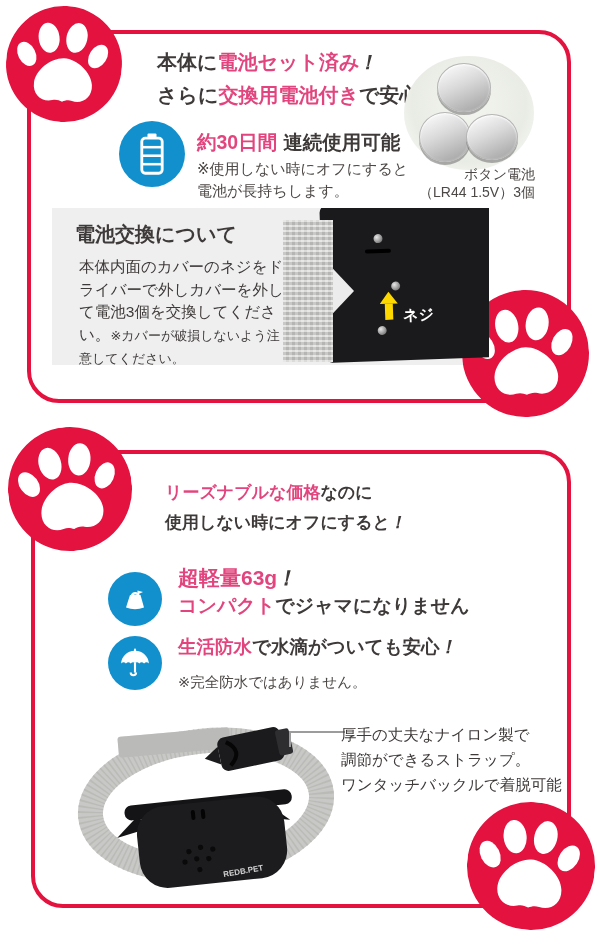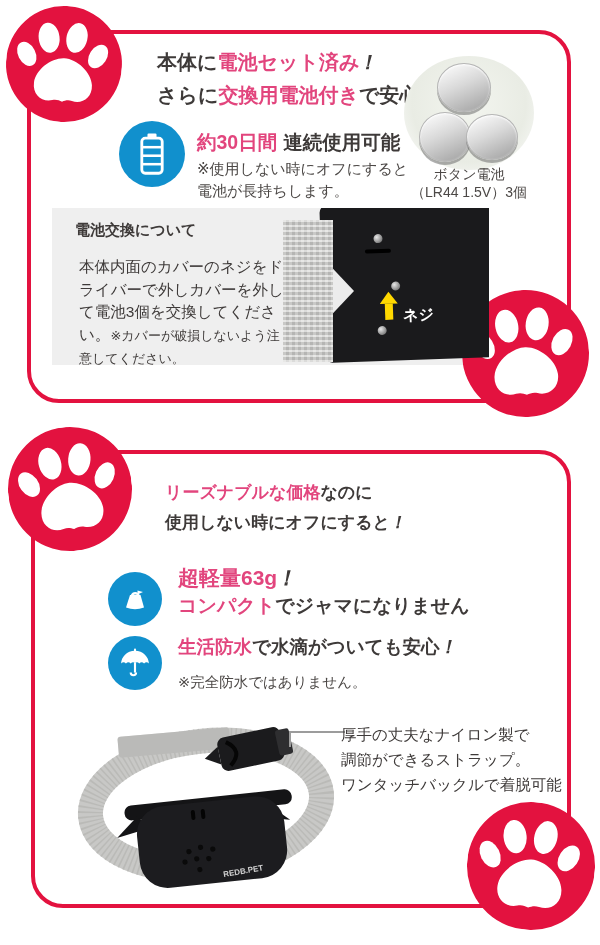--- a/index.html
+++ b/index.html
@@ -29,25 +29,25 @@
   #usage-note{position:absolute;left:166px;top:124px;font-size:15px;line-height:22px;color:var(--sub);}
 
   #batteries-photo{position:absolute;left:373px;top:22px;width:130px;height:114px;border-radius:50%;
       background:radial-gradient(ellipse at 50% 42%, #f3f5ef 0%, #e9ece4 62%, #ffffff 100%);}
   .cell{position:absolute;border-radius:50%;
       background:linear-gradient(155deg,#f8f8f8 10%,#d9d9d9 45%,#9e9e9e 100%);
       box-shadow:0 3px 0 rgba(110,110,110,.55), inset 0 1px 2px #ffffff;border:1px solid #b5b5b5;}
   #cell-top{left:33px;top:7px;width:52px;height:47px;}
   #cell-left{left:15px;top:56px;width:50px;height:48px;}
   #cell-right{left:62px;top:58px;width:50px;height:44px;}
-  #batteries-caption{position:absolute;left:372px;top:131px;width:132px;text-align:center;
+  #batteries-caption{position:absolute;left:372px;top:131px;width:132px;text-align:right;
       font-size:14px;line-height:18px;color:var(--sub);}
 
   #replace-box{position:absolute;left:21px;top:174px;width:437px;height:157px;background:var(--box_bg);overflow:hidden;}
-  #replace-title{position:absolute;left:23px;top:13px;font-size:15px;font-weight:700;color:var(--dark);}
+  #replace-title{position:absolute;left:23px;top:13px;font-size:20px;font-weight:700;color:var(--dark);}
   #replace-body{position:absolute;left:23px;top:44px;width:208px;margin:4px;
       font-size:15.5px;line-height:22.5px;color:var(--dark);}
   #replace-body .small{font-size:13px;}
   #strap1{position:absolute;left:231px;top:12px;width:50px;height:142px;z-index:3;
       background:
         repeating-linear-gradient(0deg, rgba(255,255,255,.4) 0 2px, rgba(0,0,0,.07) 2px 5px),
         repeating-linear-gradient(90deg,#d8d8d6 0 3px,#c3c3c1 3px 6px);}
   #notch{position:absolute;left:268px;top:47px;width:0;height:0;z-index:2;
       border-top:36px solid transparent;border-bottom:36px solid transparent;border-left:34px solid #ececec;}
   #device1{position:absolute;left:270px;top:-6px;width:176px;height:158px;background:#1a1a1c;

